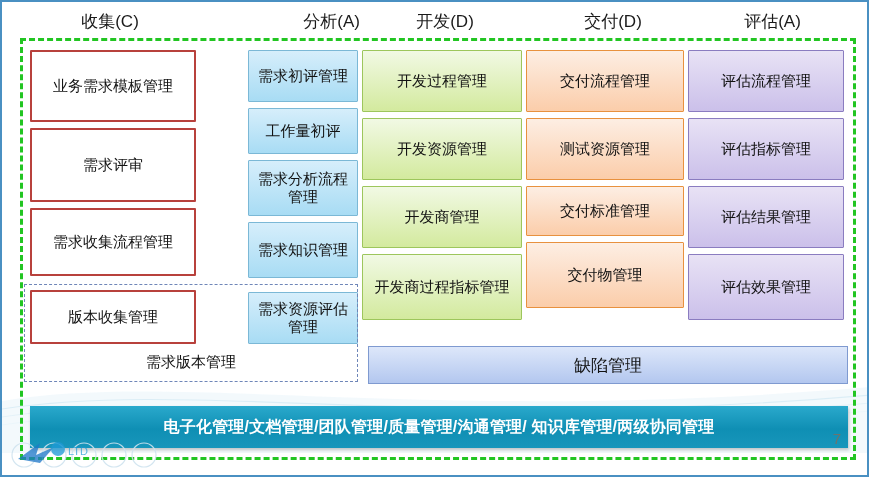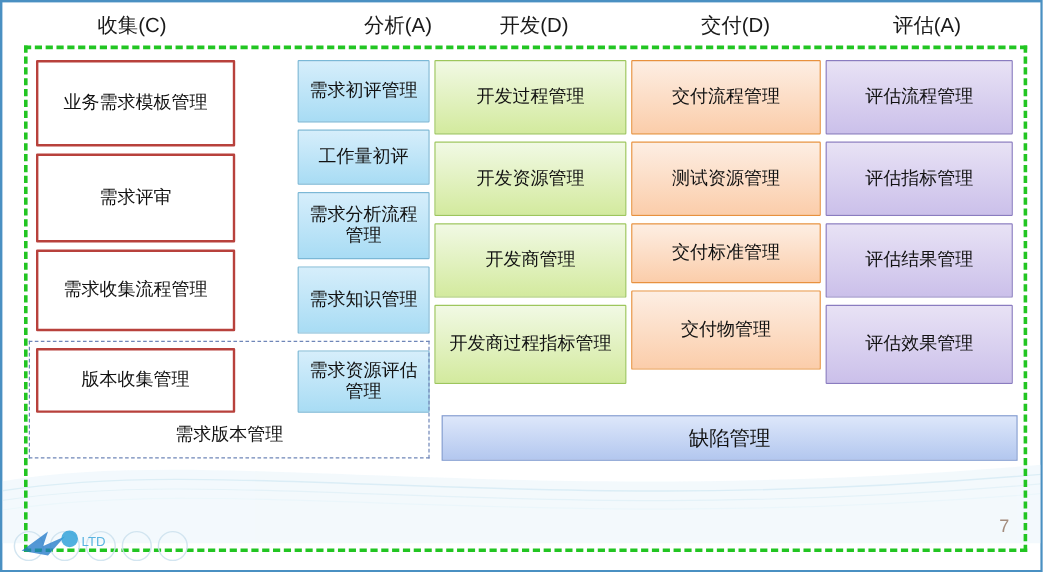--- a/index.html
+++ b/index.html
@@ -272,20 +272,23 @@
       <div class="cell purple" style="height:66px">评估效果管理</div>
     </div>
 
   </div>
 
   <div class="version-group"></div>
   <div class="version-group-label">需求版本管理</div>
 
   <div class="defect-bar">缺陷管理</div>
 
+  <div class="banner">
+    <span class="banner-text">电子化管理/文档管理/团队管理/质量管理/沟通管理/ 知识库管理/两级协同管理</span>
+  </div>
 
   <div class="page-num">7</div>
 
   <svg class="logo-wm" viewBox="0 0 210 36">
     <g fill="none" stroke="#cfe3ef" stroke-width="1.2">
       <circle cx="14" cy="22" r="12"></circle>
       <circle cx="44" cy="22" r="12"></circle>
       <circle cx="74" cy="22" r="12"></circle>
       <circle cx="104" cy="22" r="12"></circle>
       <circle cx="134" cy="22" r="12"></circle>

